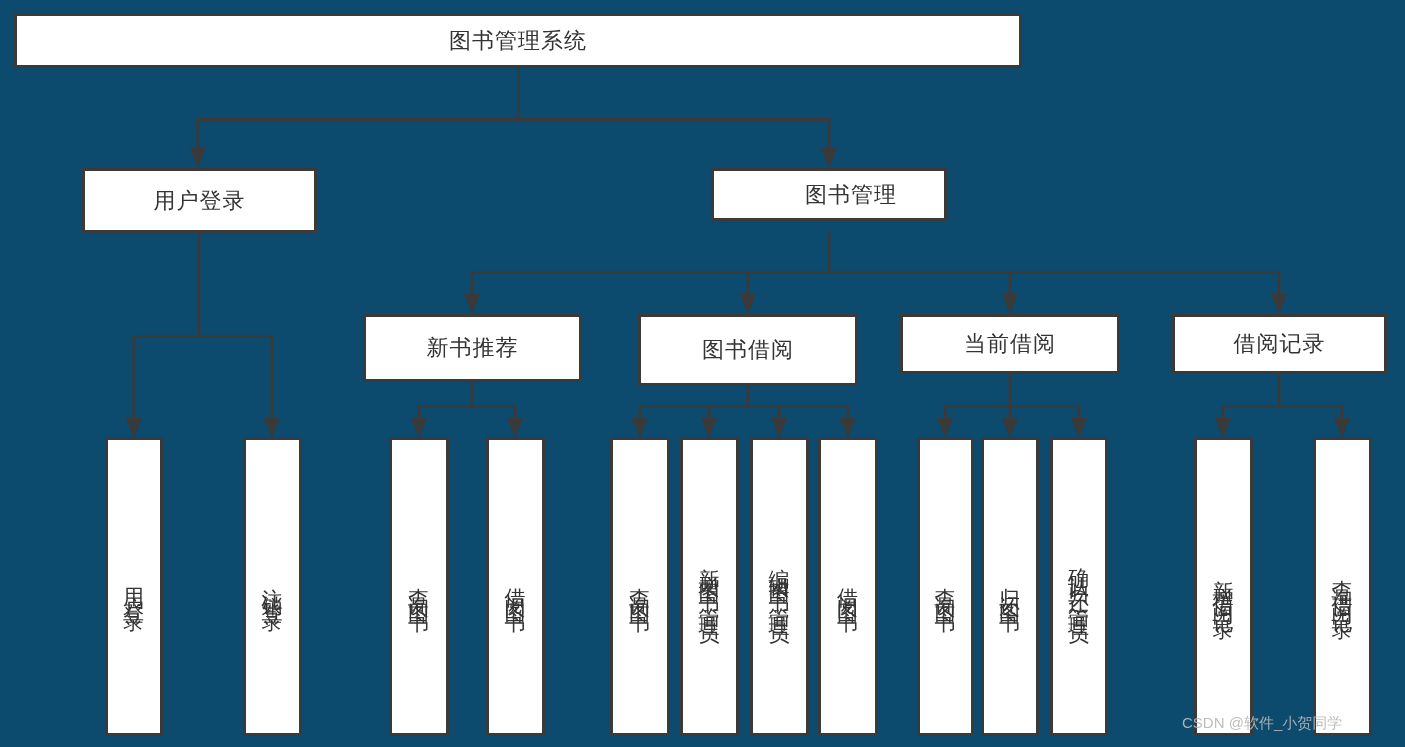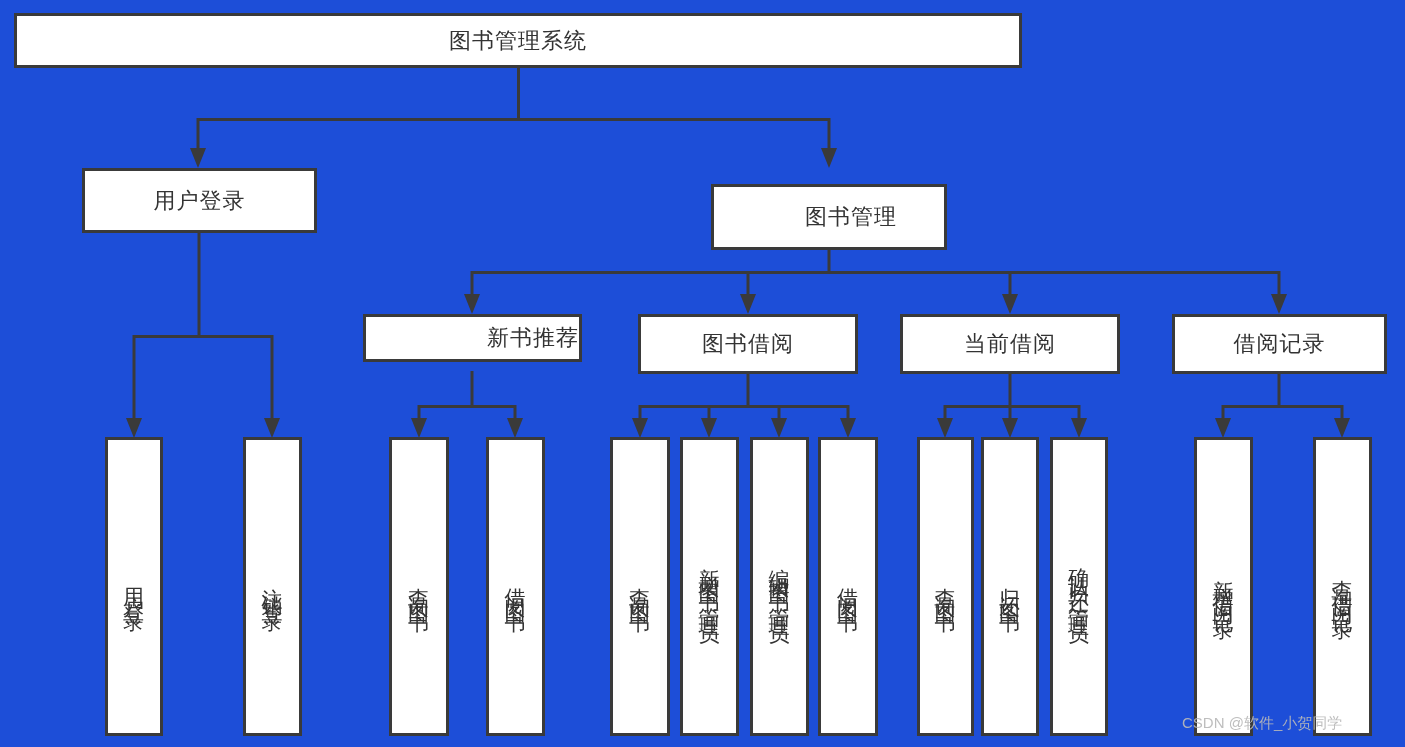--- a/index.html
+++ b/index.html
@@ -1,20 +1,20 @@
 <!DOCTYPE html>
 <html><head>
 <meta charset="utf-8">
 <style>
   html, body { margin: 0; padding: 0; background: #ffffff; }
   #stage {
     position: relative;
     width: 1405px;
     height: 747px;
-    background: #1d4ed8;
+    background: #0c4a6e;
     font-family: "Liberation Sans", "DejaVu Sans", sans-serif;
     overflow: hidden;
   }
   #wires {
     position: absolute;
     left: 0; top: 0;
     width: 1405px; height: 747px;
     z-index: 1;
   }
   .node {
@@ -90,28 +90,28 @@
     </g>
   </svg>
 
   <div class="node" style="left:14px; top:13px; width:1008px; height:55px;">
     <span class="hlabel">图书管理系统</span>
   </div>
 
   <div class="node" style="left:82px; top:168px; width:235px; height:65px;">
     <span class="hlabel">用户登录</span>
   </div>
-  <div class="node" style="left:711px; top:184px; width:236px; height:66px;padding-left:44px;">
+  <div class="node" style="left:711px; top:168px; width:236px; height:53px;padding-left:44px;">
     <span class="hlabel">图书管理</span>
   </div>
 
-  <div class="node" style="left:363px; top:314px; width:219px; height:48px;justify-content:flex-end;">
+  <div class="node" style="left:363px; top:314px; width:219px; height:68px;">
     <span class="hlabel">新书推荐</span>
   </div>
-  <div class="node" style="left:638px; top:314px; width:220px; height:60px;">
+  <div class="node" style="left:638px; top:314px; width:220px; height:72px;">
     <span class="hlabel">图书借阅</span>
   </div>
   <div class="node" style="left:900px; top:314px; width:220px; height:60px;justify-content:center;">
     <span class="hlabel">当前借阅</span>
   </div>
   <div class="node" style="left:1172px; top:314px; width:215px; height:60px;">
     <span class="hlabel">借阅记录</span>
   </div>
 
   <div class="node" style="left:105px; top:437px; width:58px; height:299px;">

